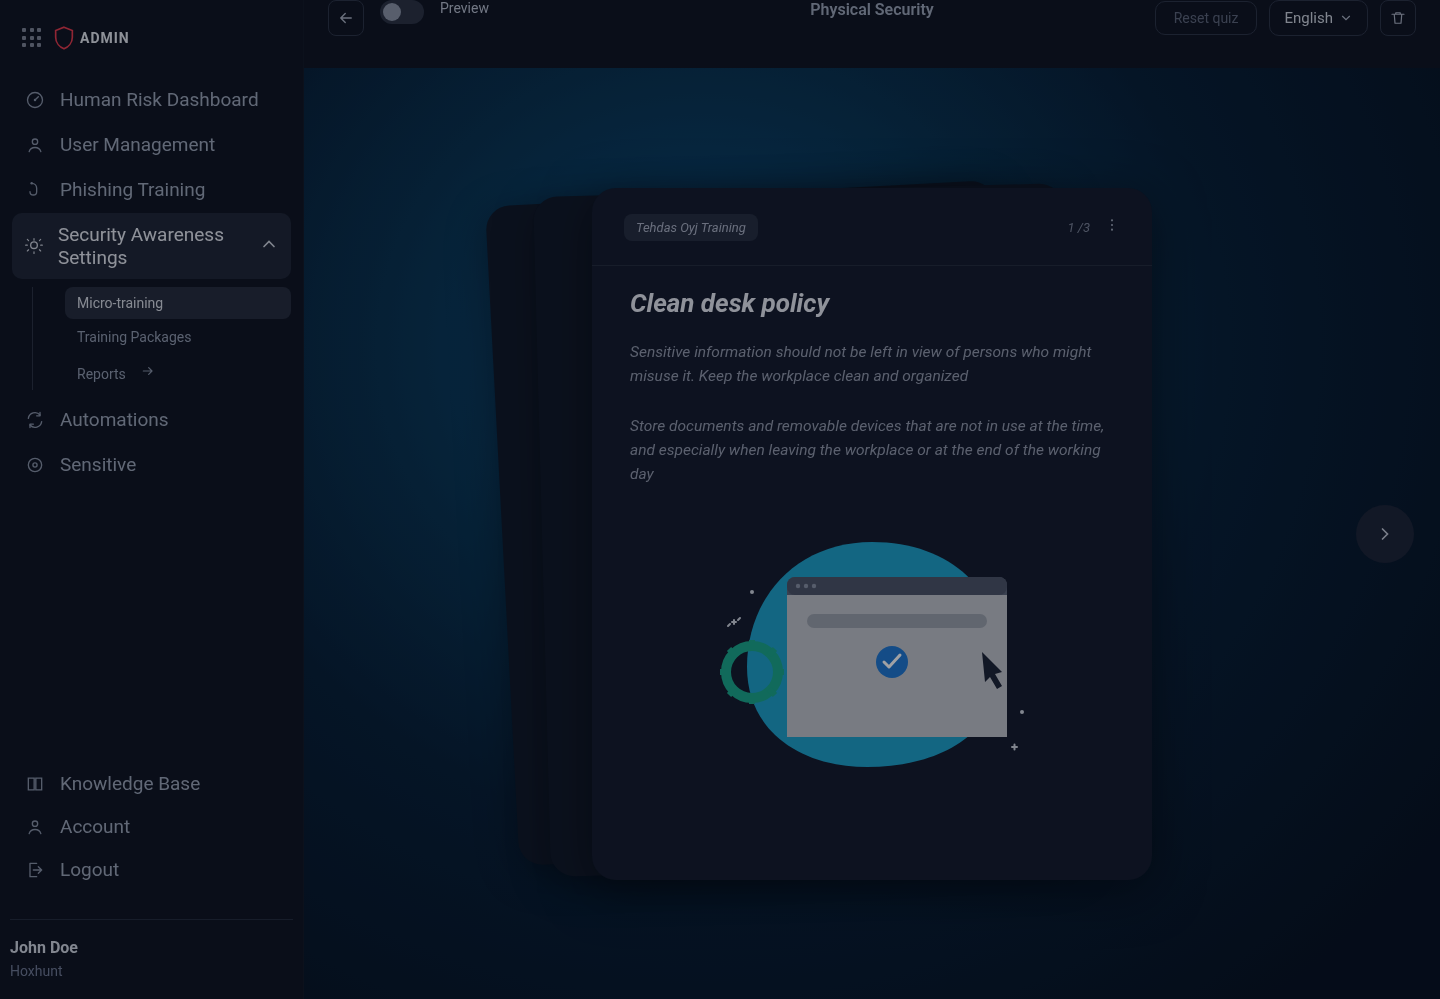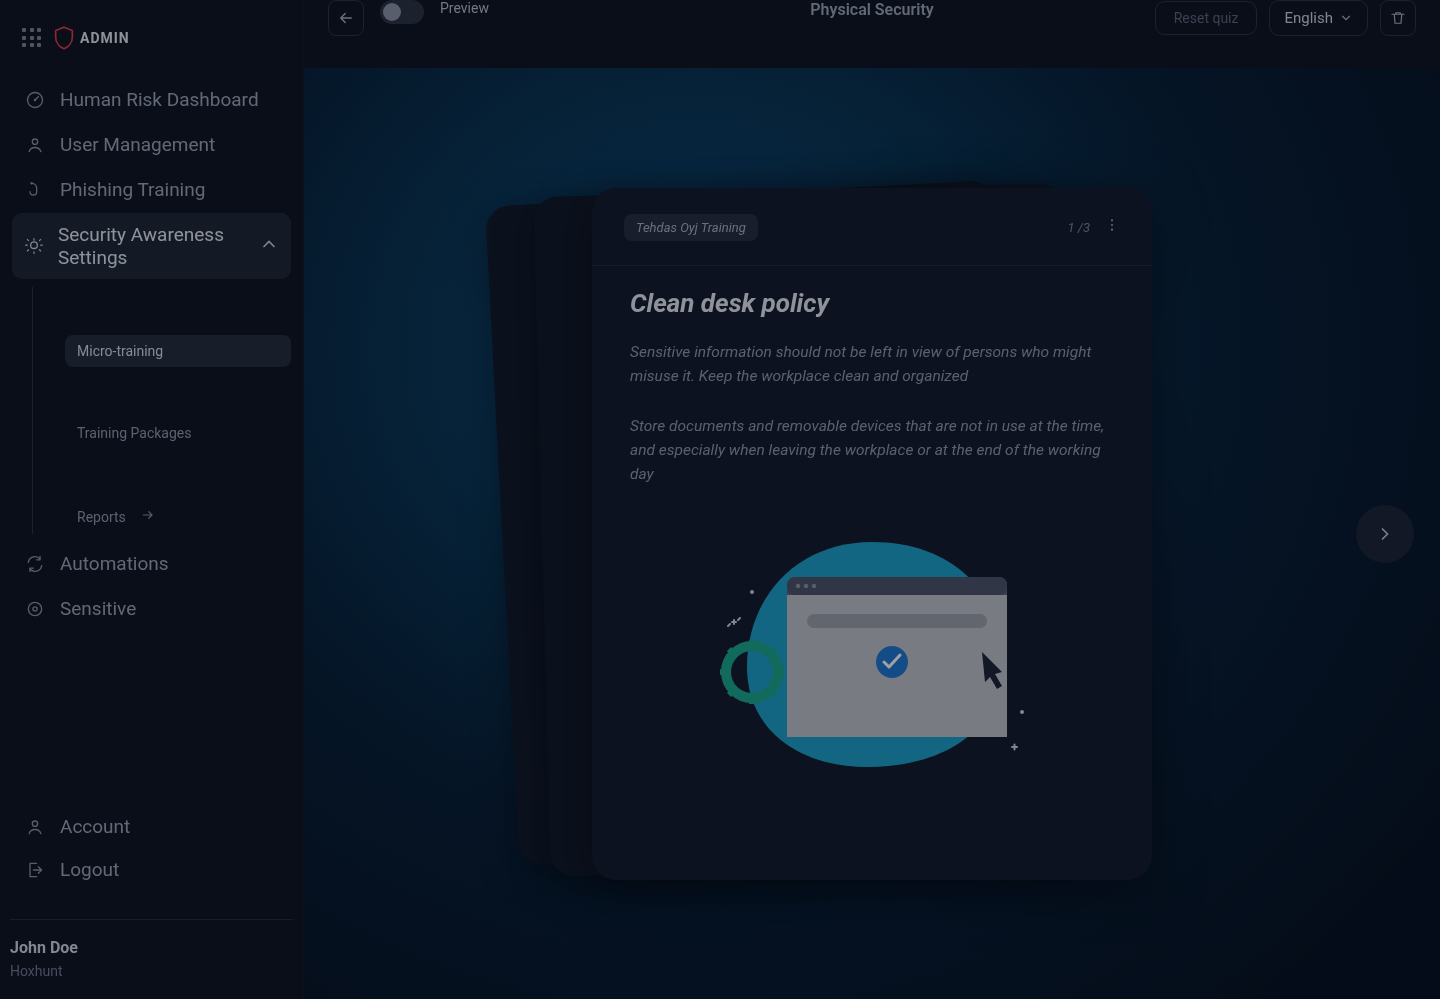--- a/index.html
+++ b/index.html
@@ -48,23 +48,23 @@
   display:flex; align-items:center; gap:14px;
   padding:10px 12px; border-radius:10px;
   color:#9aa3b5; font-size:19px; cursor:pointer;
 }
 .nav-item.active { background:#1e2534; color:#e4e7ef; }
 .nav-item .iconwrap { width:22px; display:flex; justify-content:center; }
 .nav-item svg { width:20px; height:20px; }
 .nav-item .chev { margin-left:auto; }
 .subnav { padding-left:28px; margin:6px 0 6px 20px; border-left:1px solid #2a3142; display:flex; flex-direction:column; gap:2px; }
 .subnav-item {
-  display:flex; align-items:center; gap:8px;
+  display:flex; align-items:flex-end; gap:8px;
   padding:8px 12px; margin-left:4px; border-radius:8px;
-  font-size:14px; color:#8f98ab; cursor:pointer;margin-top:48px;
+  font-size:14px; color:#8f98ab; cursor:pointer;
 }
 .subnav-item.active { background:#242b3a; color:#d6dae3; }
 .subnav-item .arrow { margin-left:6px; }
 .sidebar-spacer { flex:1; }
 .sidebar-bottom { padding:0 12px 14px 12px; display:flex; flex-direction:column; gap:0; }
 .divider { height:1px; background:#222a3b; margin:14px 10px 18px 10px; }
 .user-block { padding:0 10px 20px 10px; }
 .user-name { font-weight:700; font-size:16px; color:#cfd4de; }
 .user-org { font-size:14px; color:#6f7892; margin-top:6px; }
 
@@ -259,20 +259,28 @@
             <circle cx="12" cy="12" r="2.5" fill="none" stroke="#8891a4" stroke-width="1.6"></circle>
           </svg>
       </span>
       <span>Sensitive</span>
     </div>
   </div>
 
   <div class="sidebar-spacer"></div>
 
   <div class="sidebar-bottom">
+    <div class="nav-item">
+      <span class="iconwrap">
+        <svg viewBox="0 0 24 24">
+            <path d="M4 5h7v14H4zM13 5h7v14h-7z" fill="none" stroke="#8891a4" stroke-width="1.6"></path>
+          </svg>
+      </span>
+      <span>Knowledge Base</span>
+    </div>
     <div class="nav-item">
       <span class="iconwrap">
         <svg viewBox="0 0 24 24">
             <circle cx="12" cy="8" r="3.2" fill="none" stroke="#8891a4" stroke-width="1.6"></circle>
             <path d="M5 20c1-4 4-5 7-5s6 1 7 5" fill="none" stroke="#8891a4" stroke-width="1.6" stroke-linecap="round"></path>
           </svg>
       </span>
       <span>Account</span>
     </div>
     <div class="nav-item">

